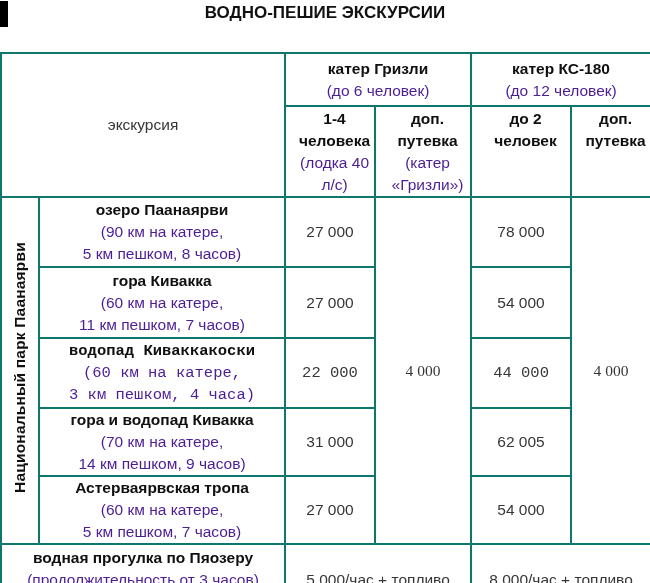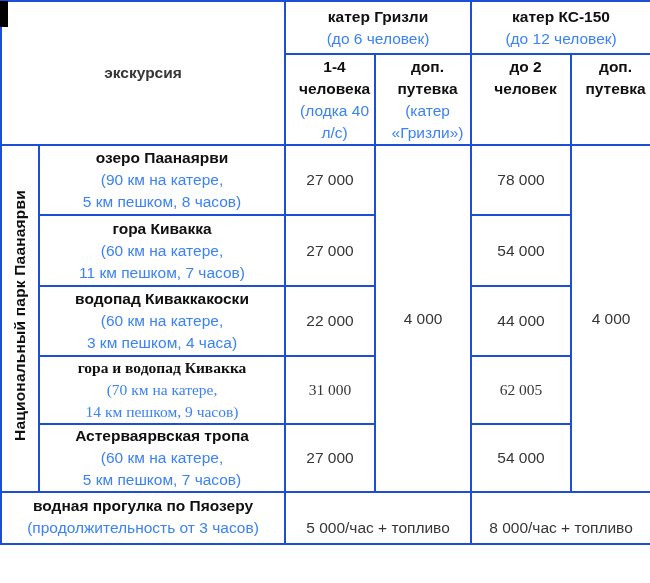--- a/index.html
+++ b/index.html
@@ -28,71 +28,72 @@
     line-height: 22px;
     font-weight: bold;
     color: #111111;
   }
   table.exc {
     border-collapse: collapse;
     table-layout: fixed;
     width: 650px;
   }
   table.exc td {
-    border: 2px solid #1d4ed8;
+    border: 2px solid #0f766e;
     padding: 0;
     text-align: center;
     vertical-align: middle;
     font-size: 15.5px;
     line-height: 22px;
     overflow: hidden;
     color: #363636;
   }
   .bold { font-weight: bold; color: #101010; }
-  .reg  { font-weight: normal; color: #3b82f6; }
+  .reg  { font-weight: normal; color: #4c1d95; }
 
   tr.h1 { height: 53px; }
   tr.h2 { height: 87px; }
   tr.r1 { height: 70px; }
   tr.r2 { height: 71px; }
-  tr.r3 { height: 70px; }
-  tr.r4 { height: 67px; font-family: Liberation Serif, serif; }
+  tr.r3 { height: 70px; font-family: Liberation Mono, monospace; }
+  tr.r4 { height: 67px; }
   tr.r5 { height: 68px; }
   tr.fr { height: 52px; }
 
   td.exc-head {
     vertical-align: top;
     padding-top: 28px;
-    font-weight: bold;
+    font-weight: normal;
     color: #1c1c1c;
   }
   tr.h2 td { vertical-align: top; padding-top: 1px; padding-left: 9px; }
 
   td.vlabel { vertical-align: middle; }
   .vtext {
     display: inline-block;
     writing-mode: vertical-rl;
     transform: rotate(180deg);
     white-space: nowrap;
     font-weight: bold;
     color: #101010;
     font-size: 15.5px;
     letter-spacing: 0.2px;
   }
-  td.voucher { padding-bottom: 40px; }
+  td.voucher { padding-bottom: 40px; font-family: Liberation Serif, serif; }
 
   tr.fr td { vertical-align: top; padding-top: 2px; }
   tr.fr td.f-price { padding-top: 24px; }
 </style>
 </head>
 <body>
 
 <div class="page">
   <div class="corner-mark"></div>
 
+  <div class="doc-title">ВОДНО-ПЕШИЕ ЭКСКУРСИИ</div>
 
   <table class="exc">
     <colgroup>
       <col style="width:38px">
         <col style="width:246px">
         <col style="width:90px">
       <col style="width:96px">
         <col style="width:100px">
         <col style="width:80px">
     </colgroup>
@@ -100,21 +101,21 @@
     <tbody>
         <tr class="h1">
       <td class="exc-head" colspan="2" rowspan="2">
         <span>экскурсия</span>
       </td>
       <td colspan="2">
         <div class="bold">катер Гризли</div>
         <div class="reg">(до 6 человек)</div>
       </td>
       <td colspan="2">
-        <div class="bold">катер КС-150</div>
+        <div class="bold">катер КС-180</div>
         <div class="reg">(до 12 человек)</div>
       </td>
     </tr>
 
     <tr class="h2">
       <td>
         <div class="bold">1-4</div>
         <div class="bold">человека</div>
         <div class="reg">(лодка 40</div>
         <div class="reg">л/с)</div>

